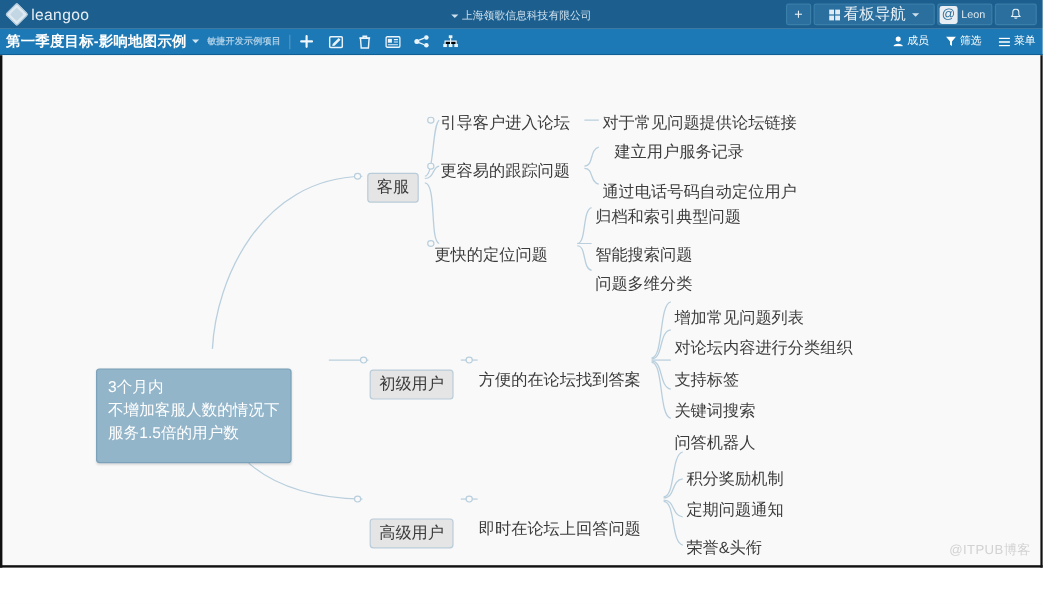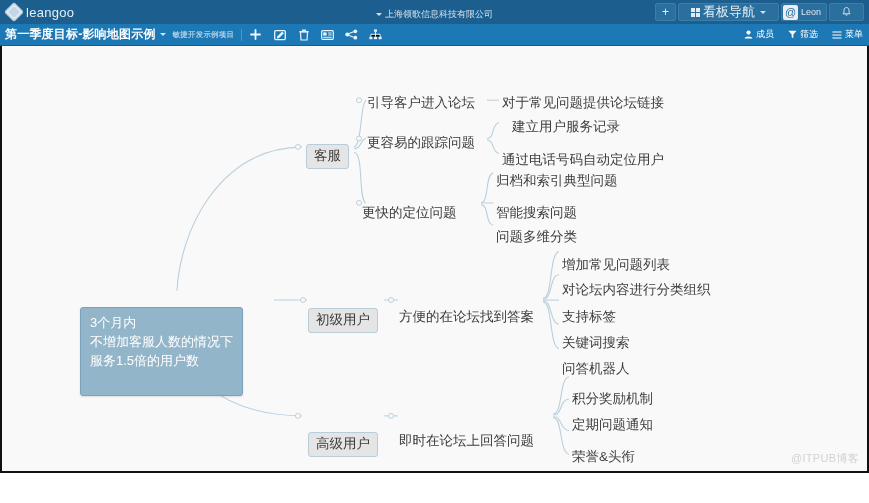--- a/index.html
+++ b/index.html
@@ -137,21 +137,21 @@
     color: #3b3b3b;
     white-space: nowrap;
     line-height: 1.32;
   }
   .node.root {
     background: #93b5c9;
     border: 1px solid #7ba2ba;
     border-radius: 3px;
     color: #ffffff;
     font-size: 13px;
-    padding: 6px 9px 24px 9px;
+    padding: 6px 9px 14px 9px;
     line-height: 1.45;
     box-shadow: 0 1px 2px rgba(0,0,0,.12);
   }
   .node.boxed {
     background: #e5e5e5;
     border: 1px solid #b9ccd9;
     border-radius: 3px;
     padding: 2px 7px 3px 7px;
     font-size: 13.5px;
     color: #3a3a3a;

